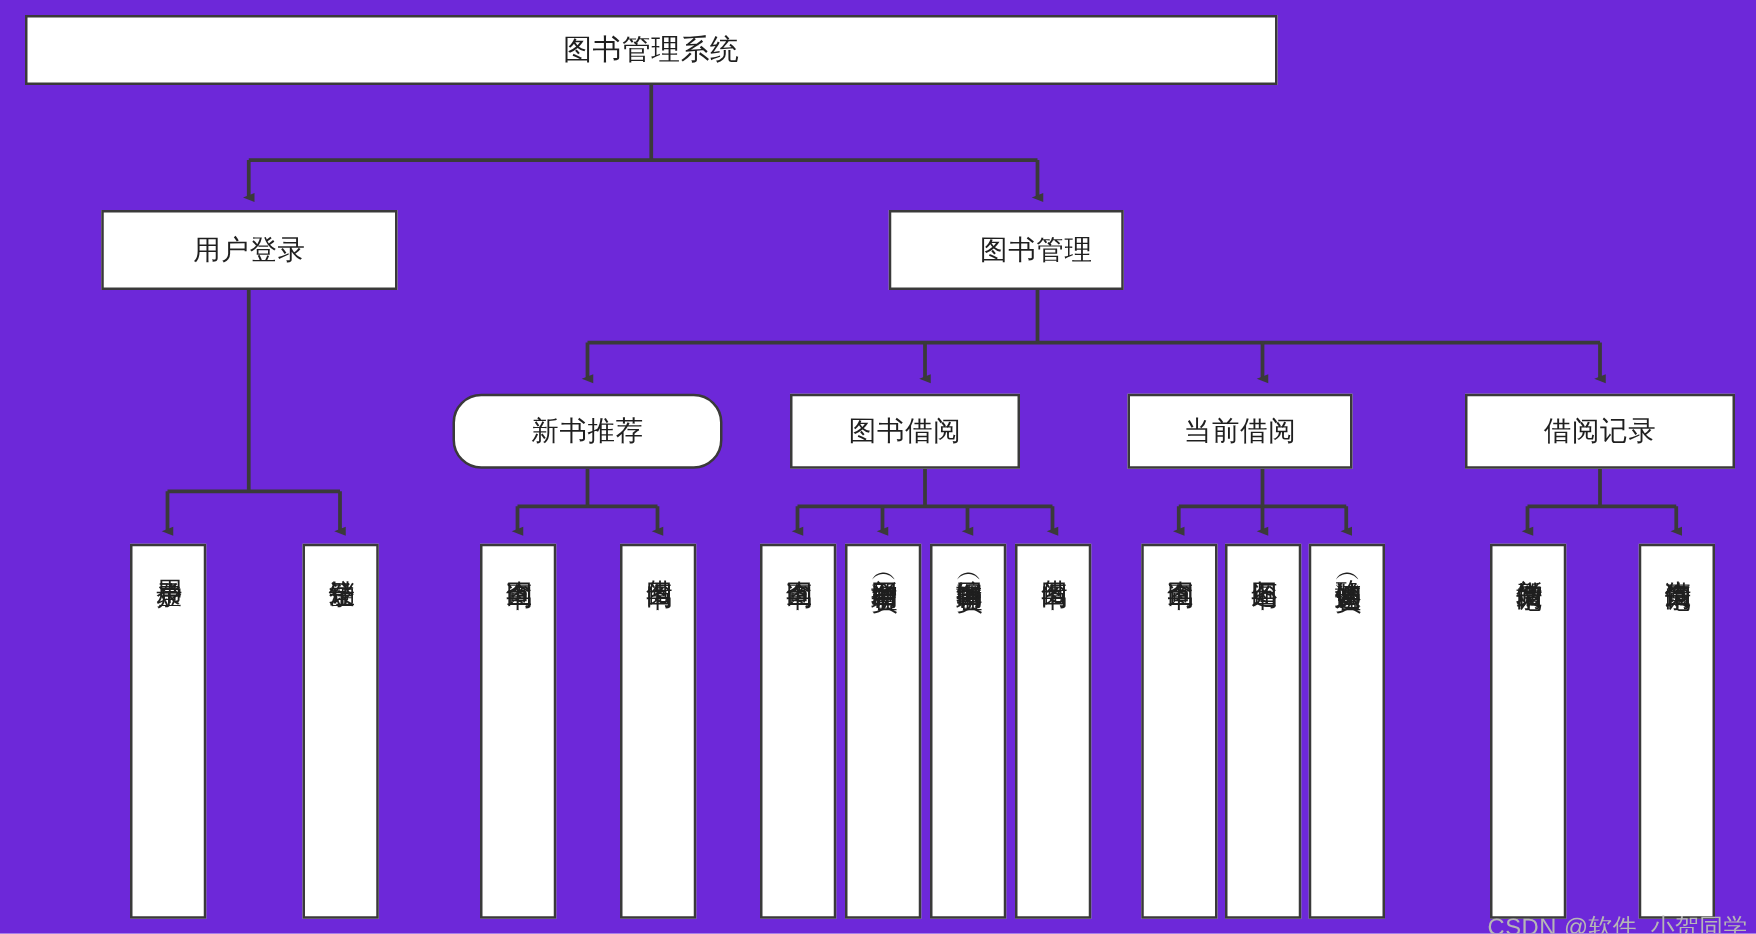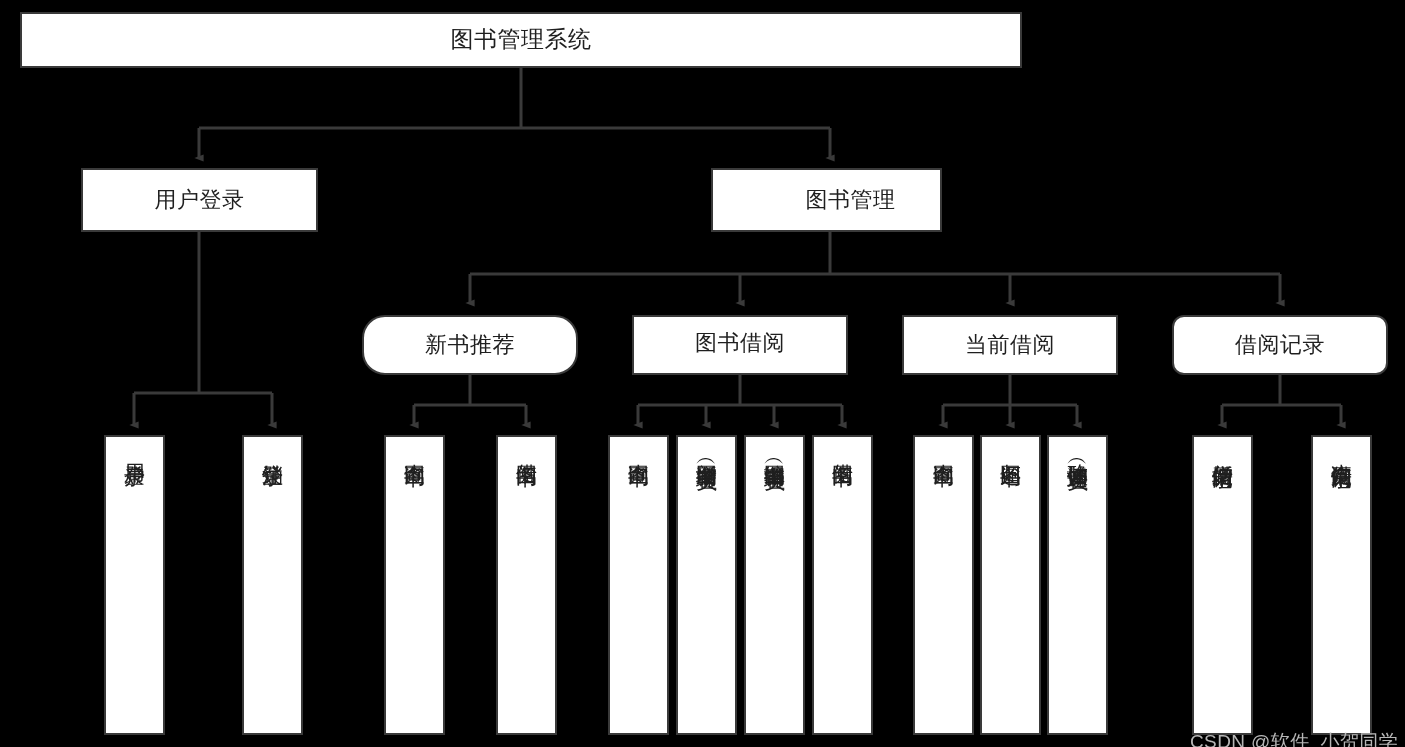--- a/index.html
+++ b/index.html
@@ -8,21 +8,21 @@
     background: #ffffff;
   }
   body {
     font-family: "Liberation Sans", "DejaVu Sans", sans-serif;
     color: #1a1a1a;
   }
   #canvas {
     position: relative;
     width: 1405px;
     height: 747px;
-    background: #000000;
+    background: #6d28d9;
     overflow: hidden;
   }
   #edges {
     position: absolute;
     left: 0;
     top: 0;
     width: 1405px;
     height: 747px;
   }
   .node {
@@ -124,34 +124,34 @@
     </g>
   </svg>
 
   <div class="node root" style="left:20px; top:12px; width:1002px; height:56px;">
     <span class="label">图书管理系统</span>
   </div>
 
   <div class="node" style="left:81px; top:168px; width:237px; height:64px;">
     <span class="label">用户登录</span>
   </div>
-  <div class="node" style="left:711px; top:168px; width:231px; height:64px;padding-left:48px;">
+  <div class="node" style="left:711px; top:168px; width:188px; height:64px;padding-left:48px;">
     <span class="label">图书管理</span>
   </div>
 
   <div class="node" style="left:362px; top:315px; width:216px; height:60px;border-radius:23px;">
     <span class="label">新书推荐</span>
   </div>
-  <div class="node" style="left:632px; top:315px; width:216px; height:60px;font-family:Liberation Mono, monospace;">
+  <div class="node" style="left:632px; top:315px; width:184px; height:60px;">
     <span class="label">图书借阅</span>
   </div>
-  <div class="node" style="left:902px; top:315px; width:216px; height:60px;">
+  <div class="node" style="left:902px; top:315px; width:180px; height:60px;">
     <span class="label">当前借阅</span>
   </div>
-  <div class="node" style="left:1172px; top:315px; width:216px; height:60px;border-radius:12px;">
+  <div class="node" style="left:1172px; top:315px; width:216px; height:60px;">
     <span class="label">借阅记录</span>
   </div>
 
   <div class="node leaf" style="left:104px; top:435px; width:61px; height:300px;">
     <span class="label">用户登录</span>
   </div>
   <div class="node leaf" style="left:242px; top:435px; width:61px; height:300px;">
     <span class="label">注销登录</span>
   </div>
 

